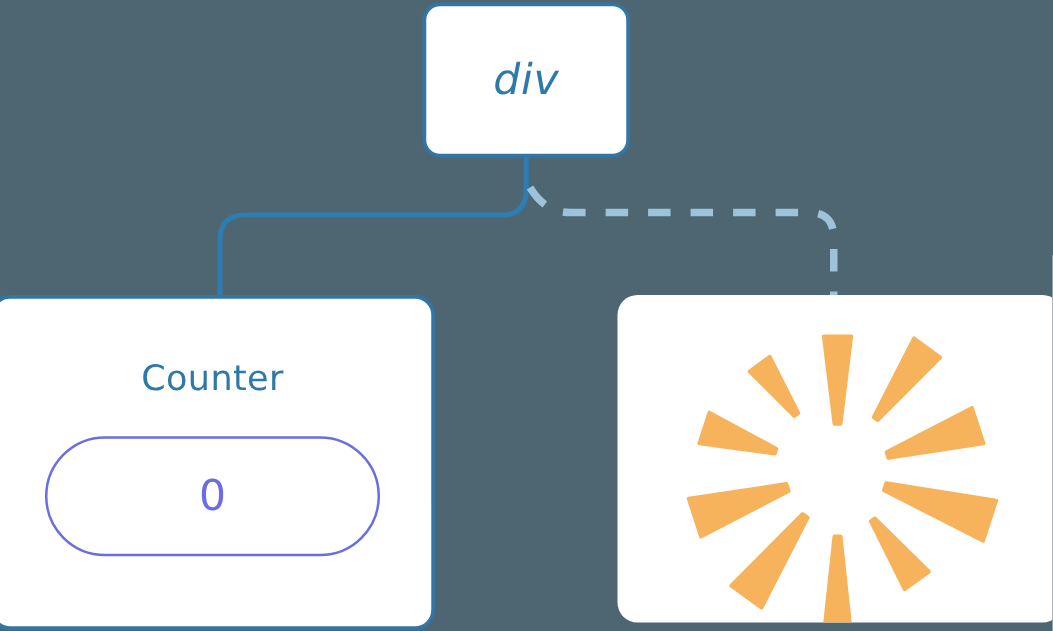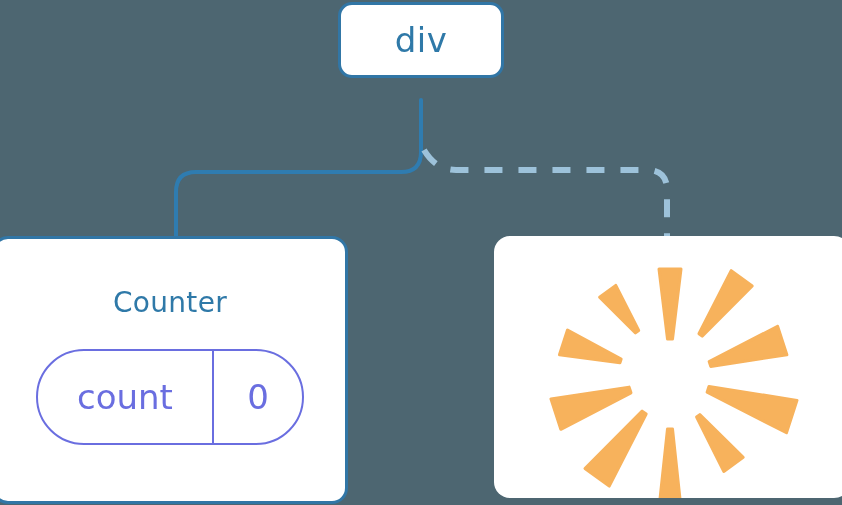--- a/index.html
+++ b/index.html
@@ -38,25 +38,26 @@
   }
   .node.bordered {
     border: 3px solid #3176a6;
   }
 
   
   #node-div {
     left: 338px;
     top: 2px;
     width: 166px;
-    height: 76px;
+    height: 124px;
     border-radius: 14px;
     display: flex;
     align-items: center;
     justify-content: center;
+    font-style: italic;
   }
   .node-title-div {
     font-size: 34px;
     color: #2f79a8;
     letter-spacing: 0.5px;
     line-height: 1;
   }
 
   
   #node-counter {
@@ -140,23 +141,20 @@
   </svg>
 
   <div class="node bordered" id="node-div">
     <div class="node-title-div">div</div>
   </div>
 
   <div class="node bordered" id="node-counter">
     <div class="node-title-counter">Counter</div>
 
     <div class="pill">
-      <div class="pill-key">
-        <span>count</span>
-      </div>
       <div class="pill-val">
         <span>0</span>
       </div>
     </div>
   </div>
 
   <div class="node" id="node-burst">
     <svg id="burst-svg" viewBox="0 0 356 262" xmlns="http://www.w3.org/2000/svg">
       <g id="burst-rays">
           <polygon points="178.50,103.00 187.00,33.00 165.00,33.00 173.50,103.00" fill="#f7b25c" stroke="#f7b25c" stroke-width="3" stroke-linejoin="round"></polygon>

